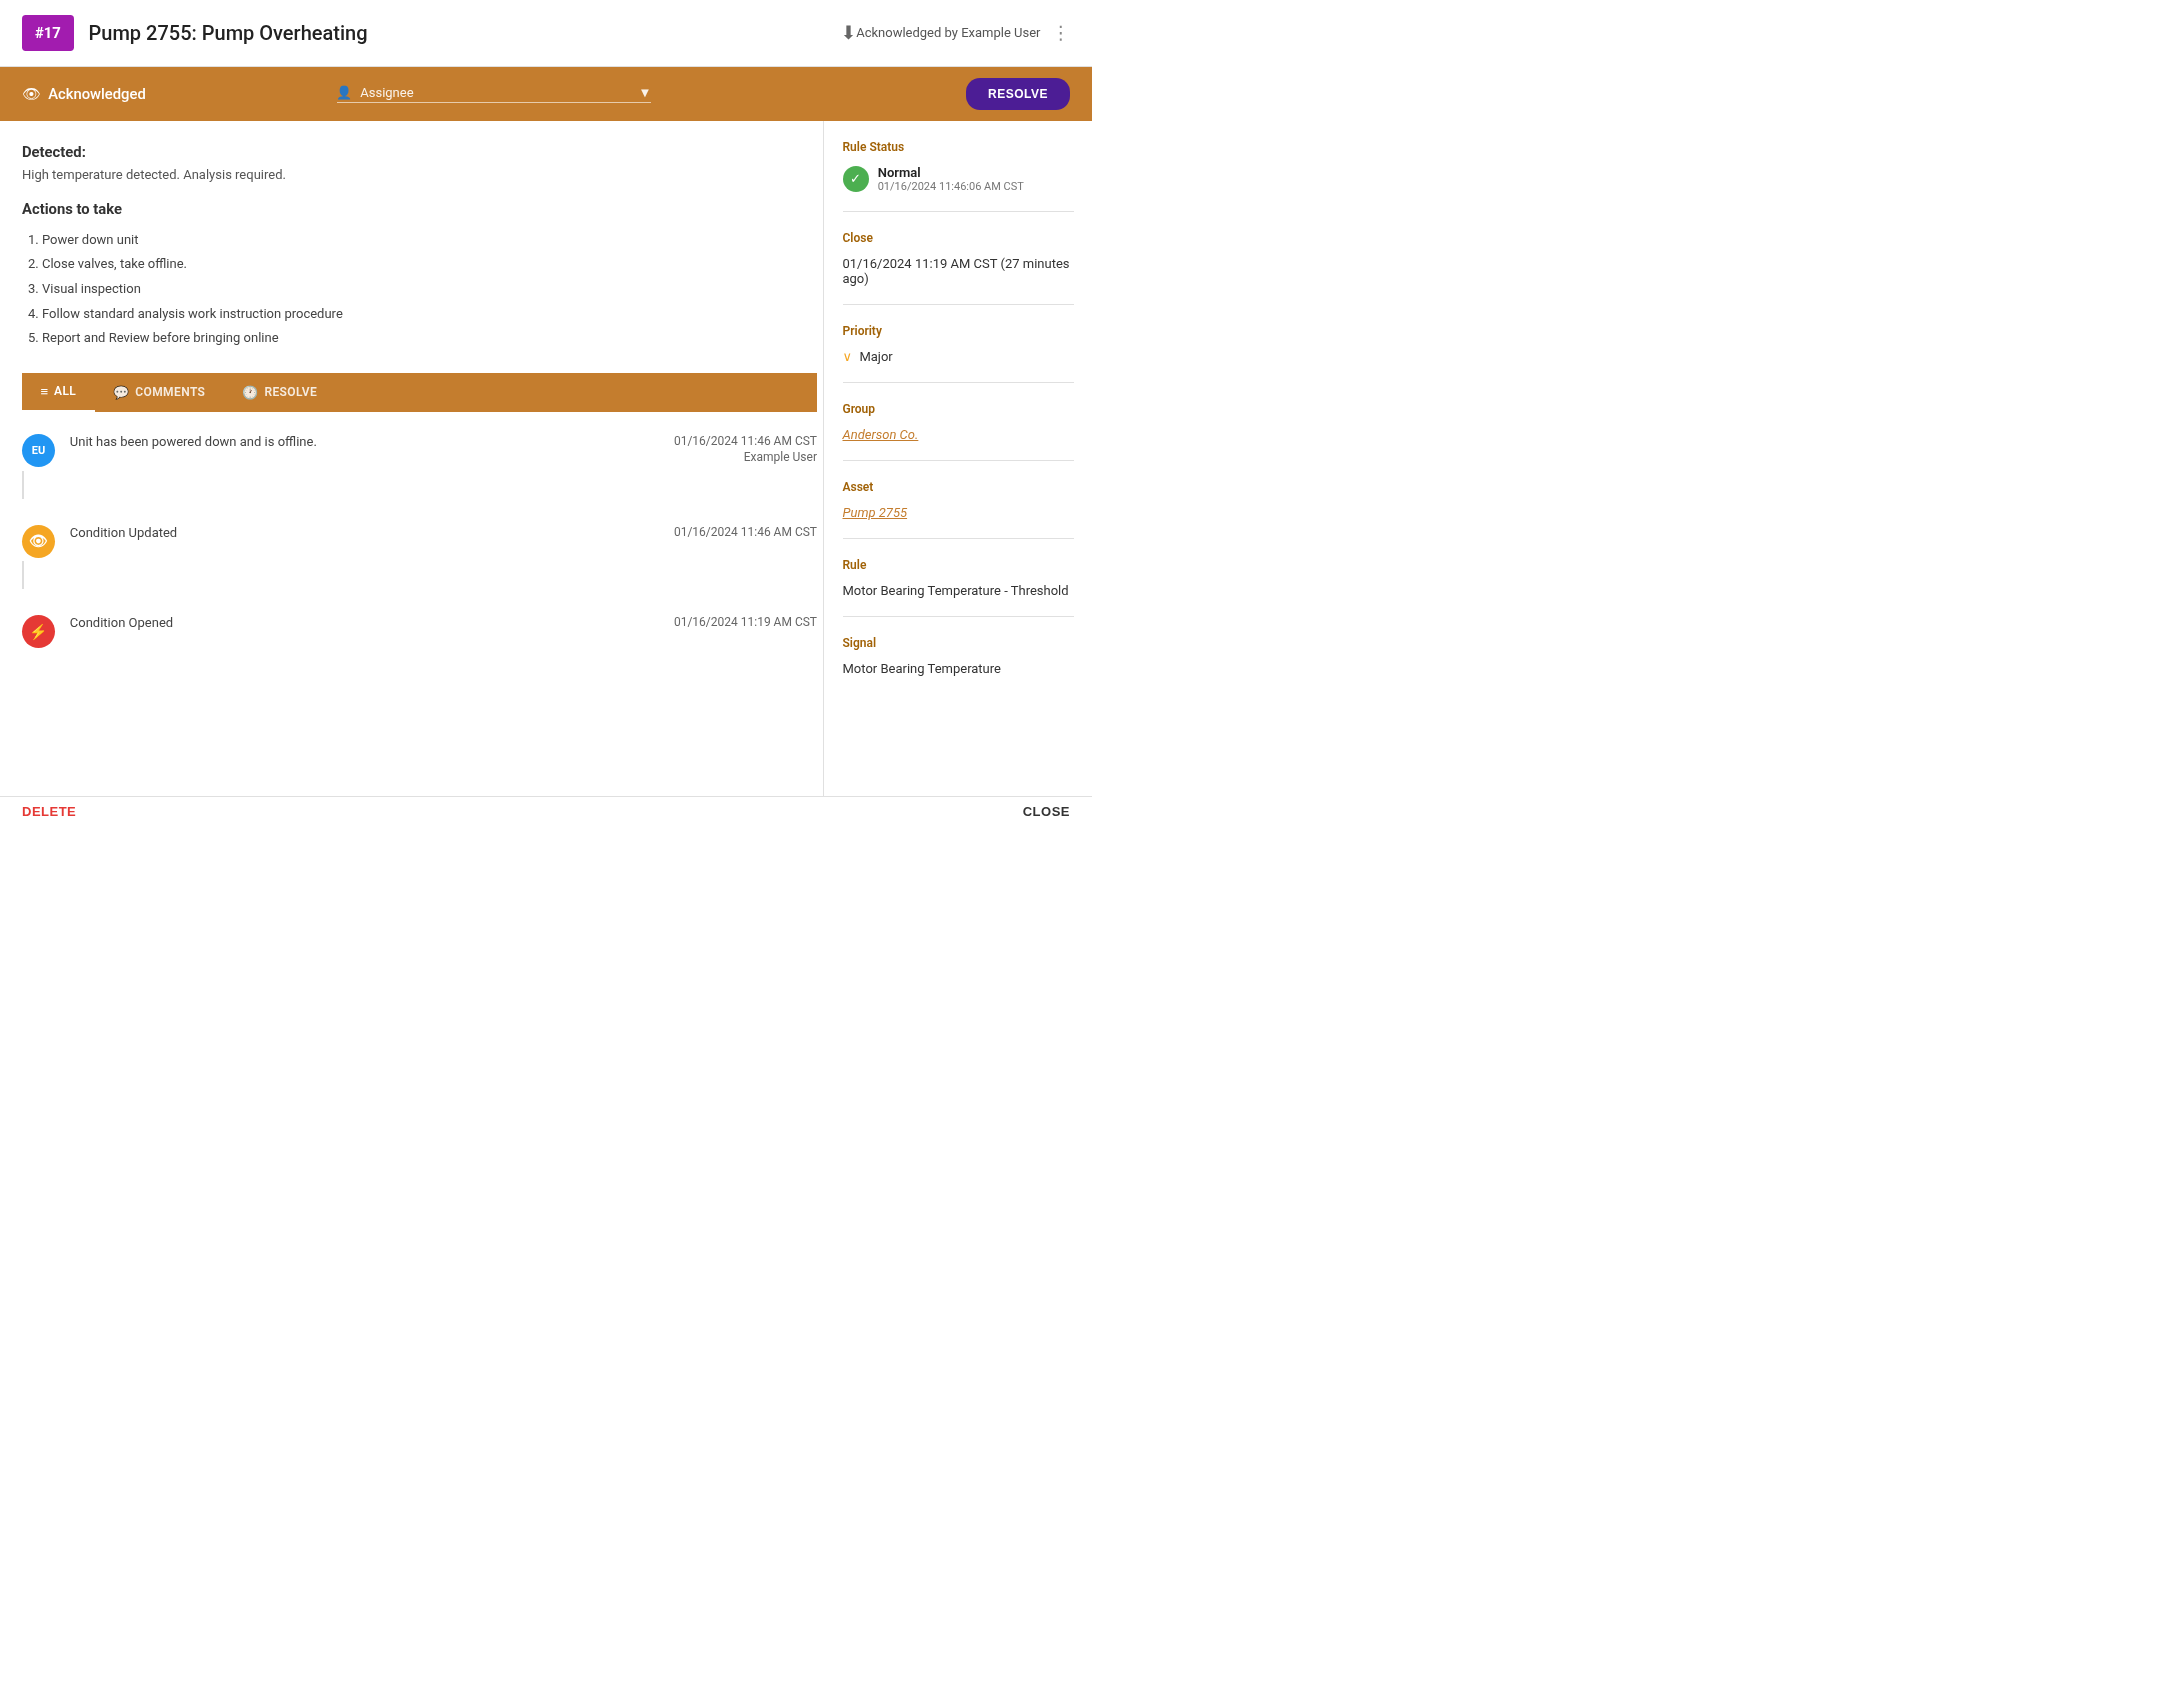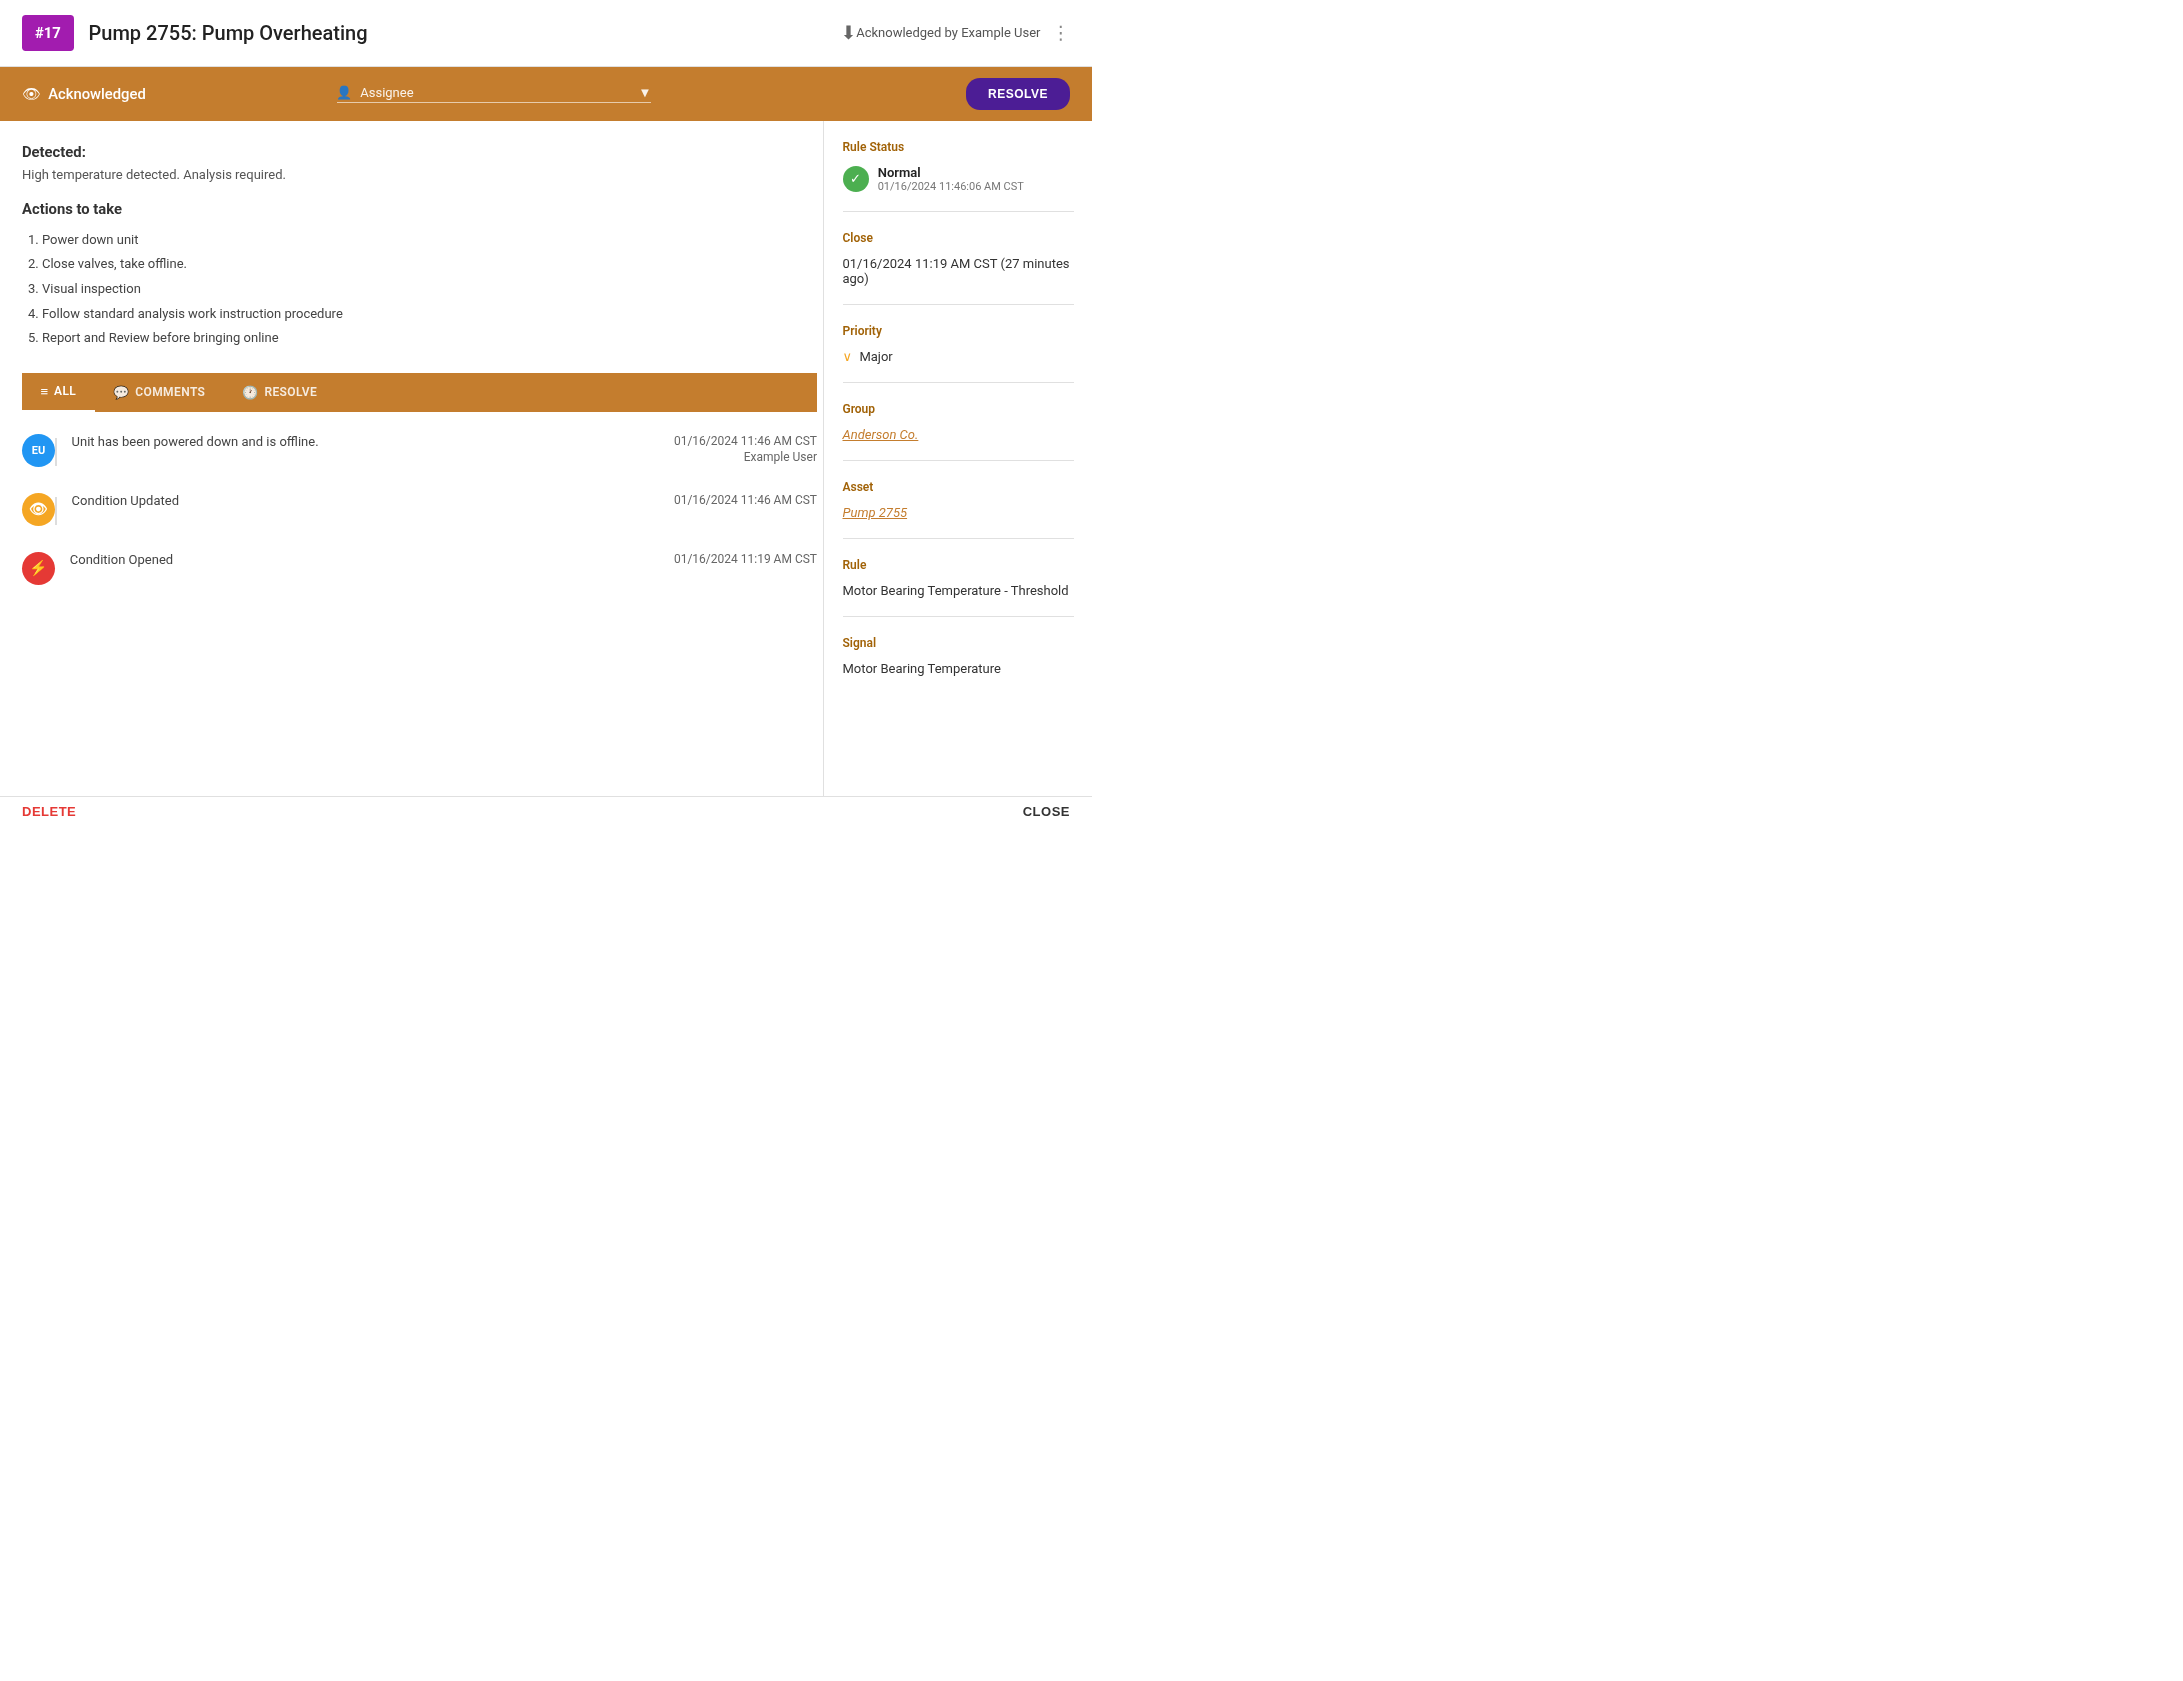--- a/index.html
+++ b/index.html
@@ -168,21 +168,21 @@
       position: relative;
     }
     .activity-item {
       display: flex;
       align-items: flex-start;
       margin-bottom: 26px;
       position: relative;
     }
     .activity-timeline {
       display: flex;
-      flex-direction: row;
+      flex-direction: column;
       align-items: flex-start;
       margin-right: 14.8px;
       position: relative;
     }
     .activity-avatar {
       width: 33px;
       height: 33px;
       border-radius: 50%;
       display: flex;
       align-items: center;

